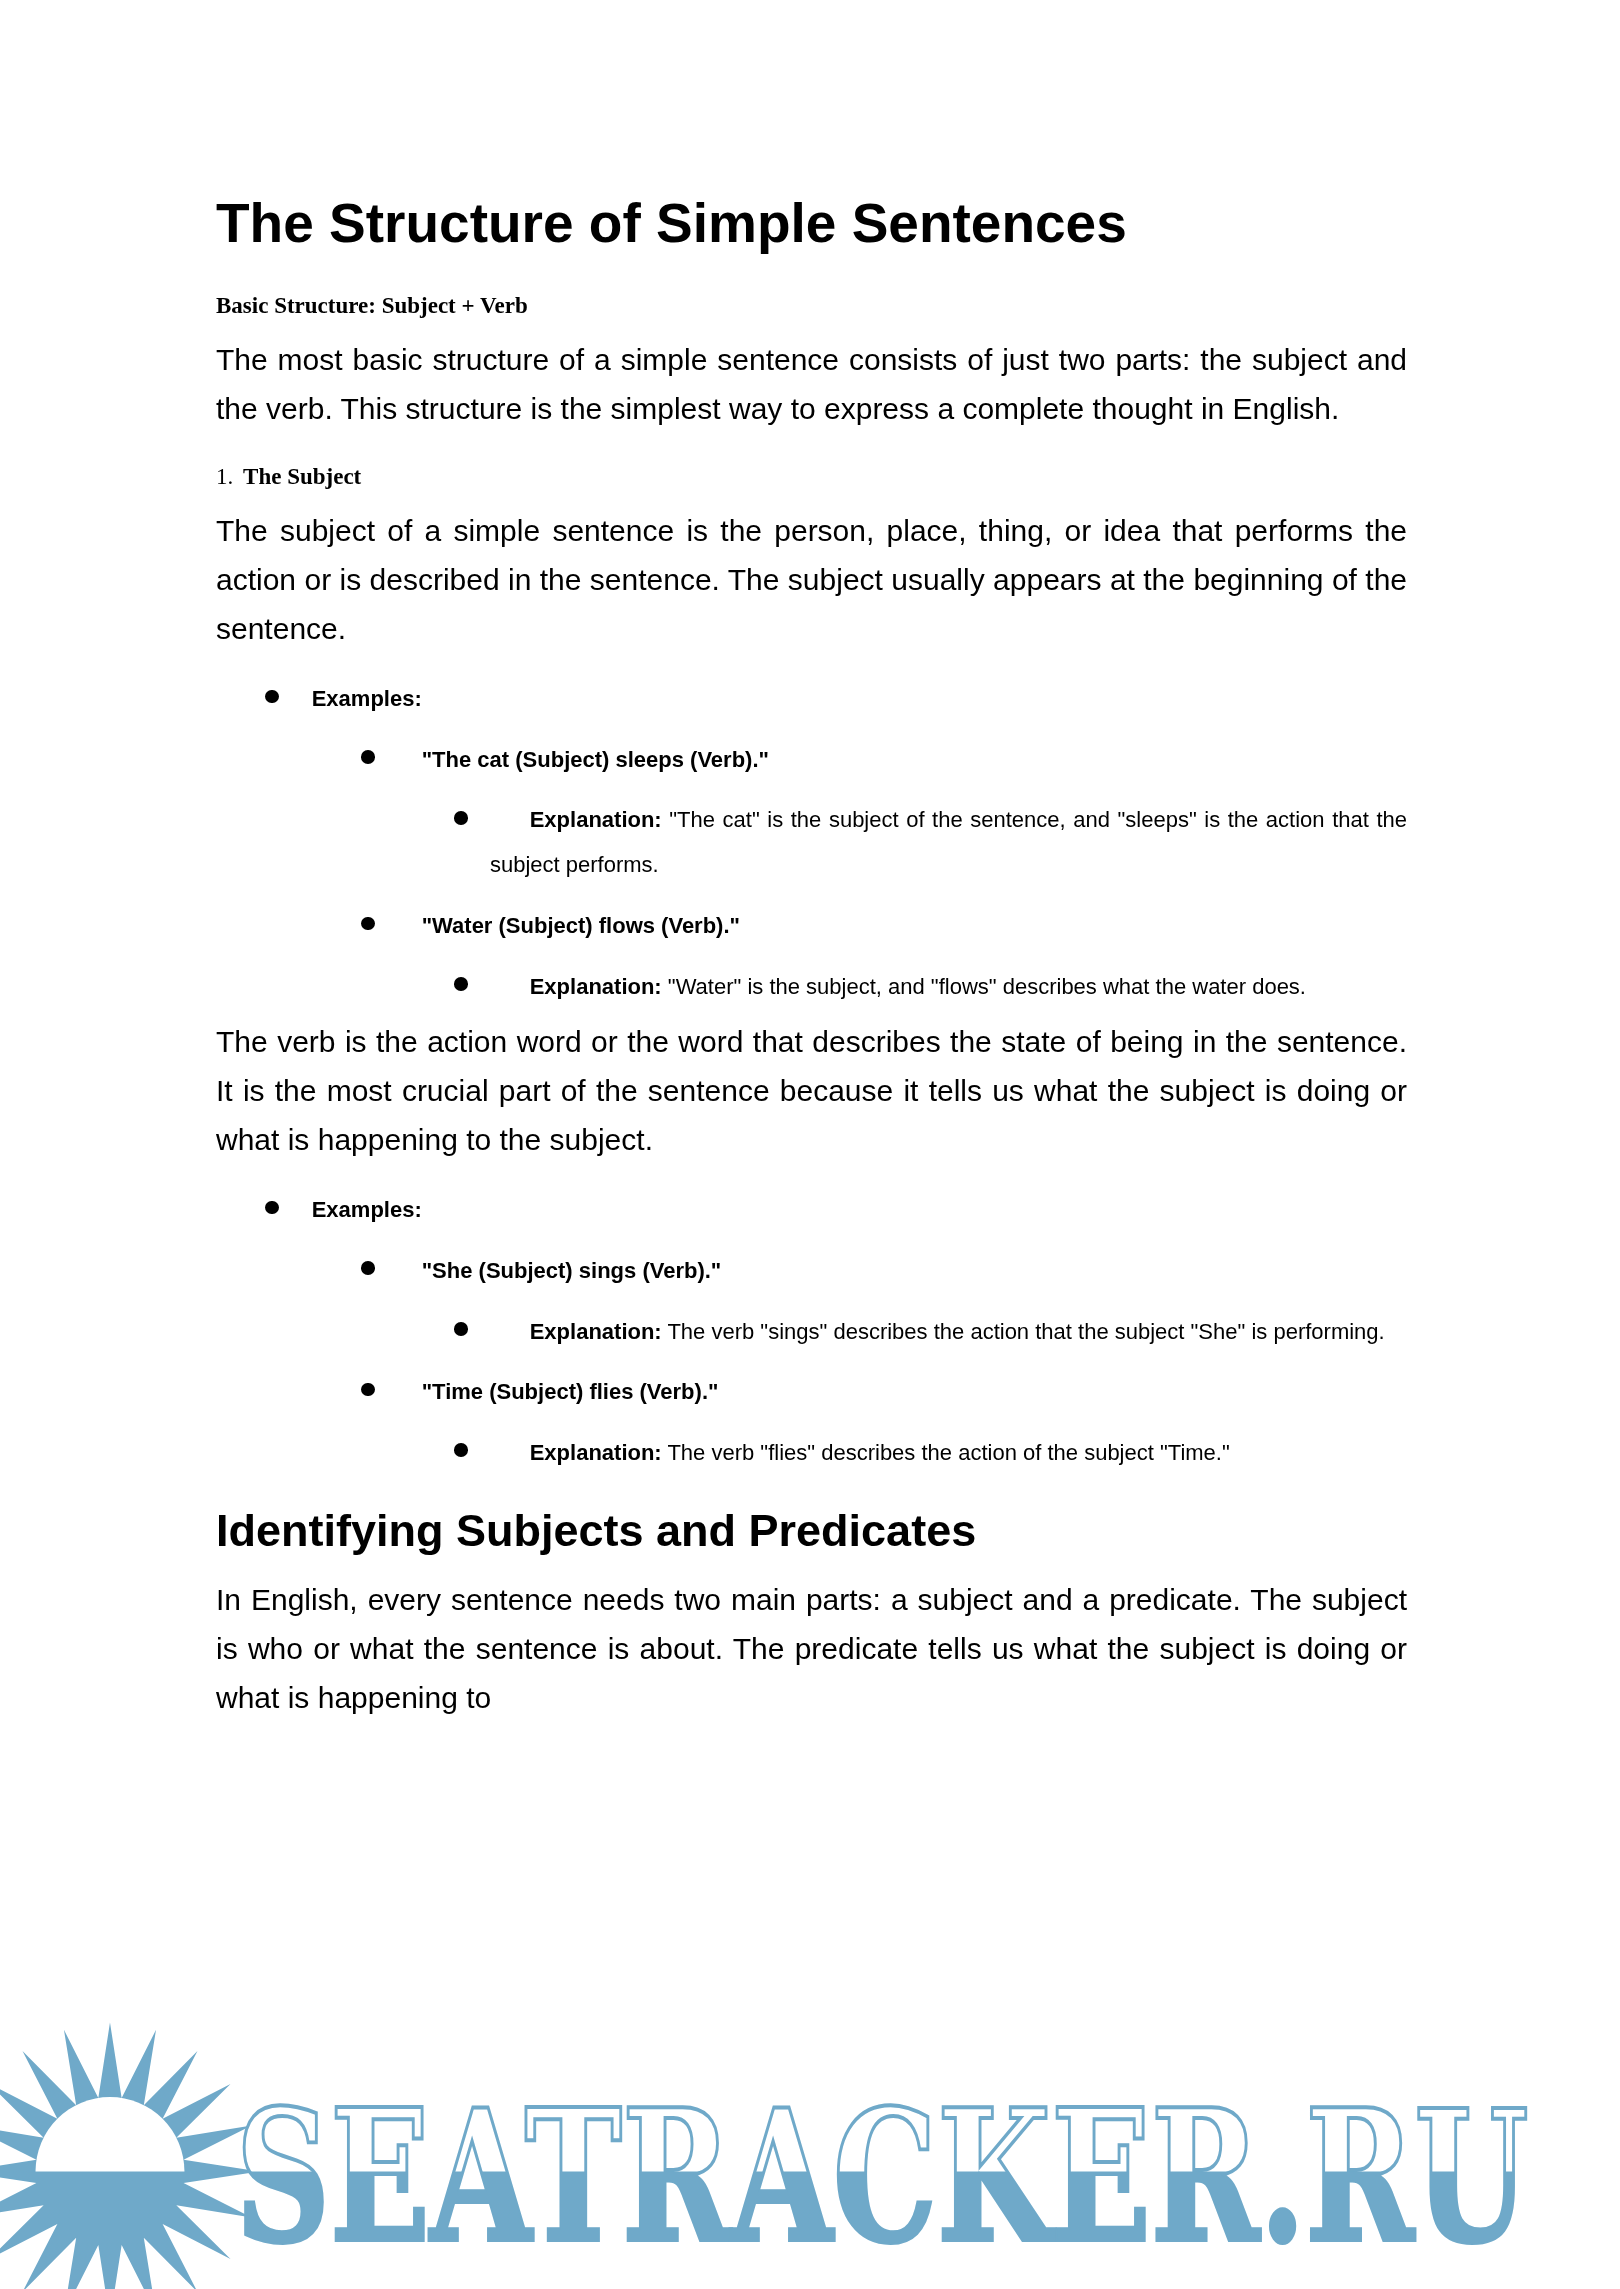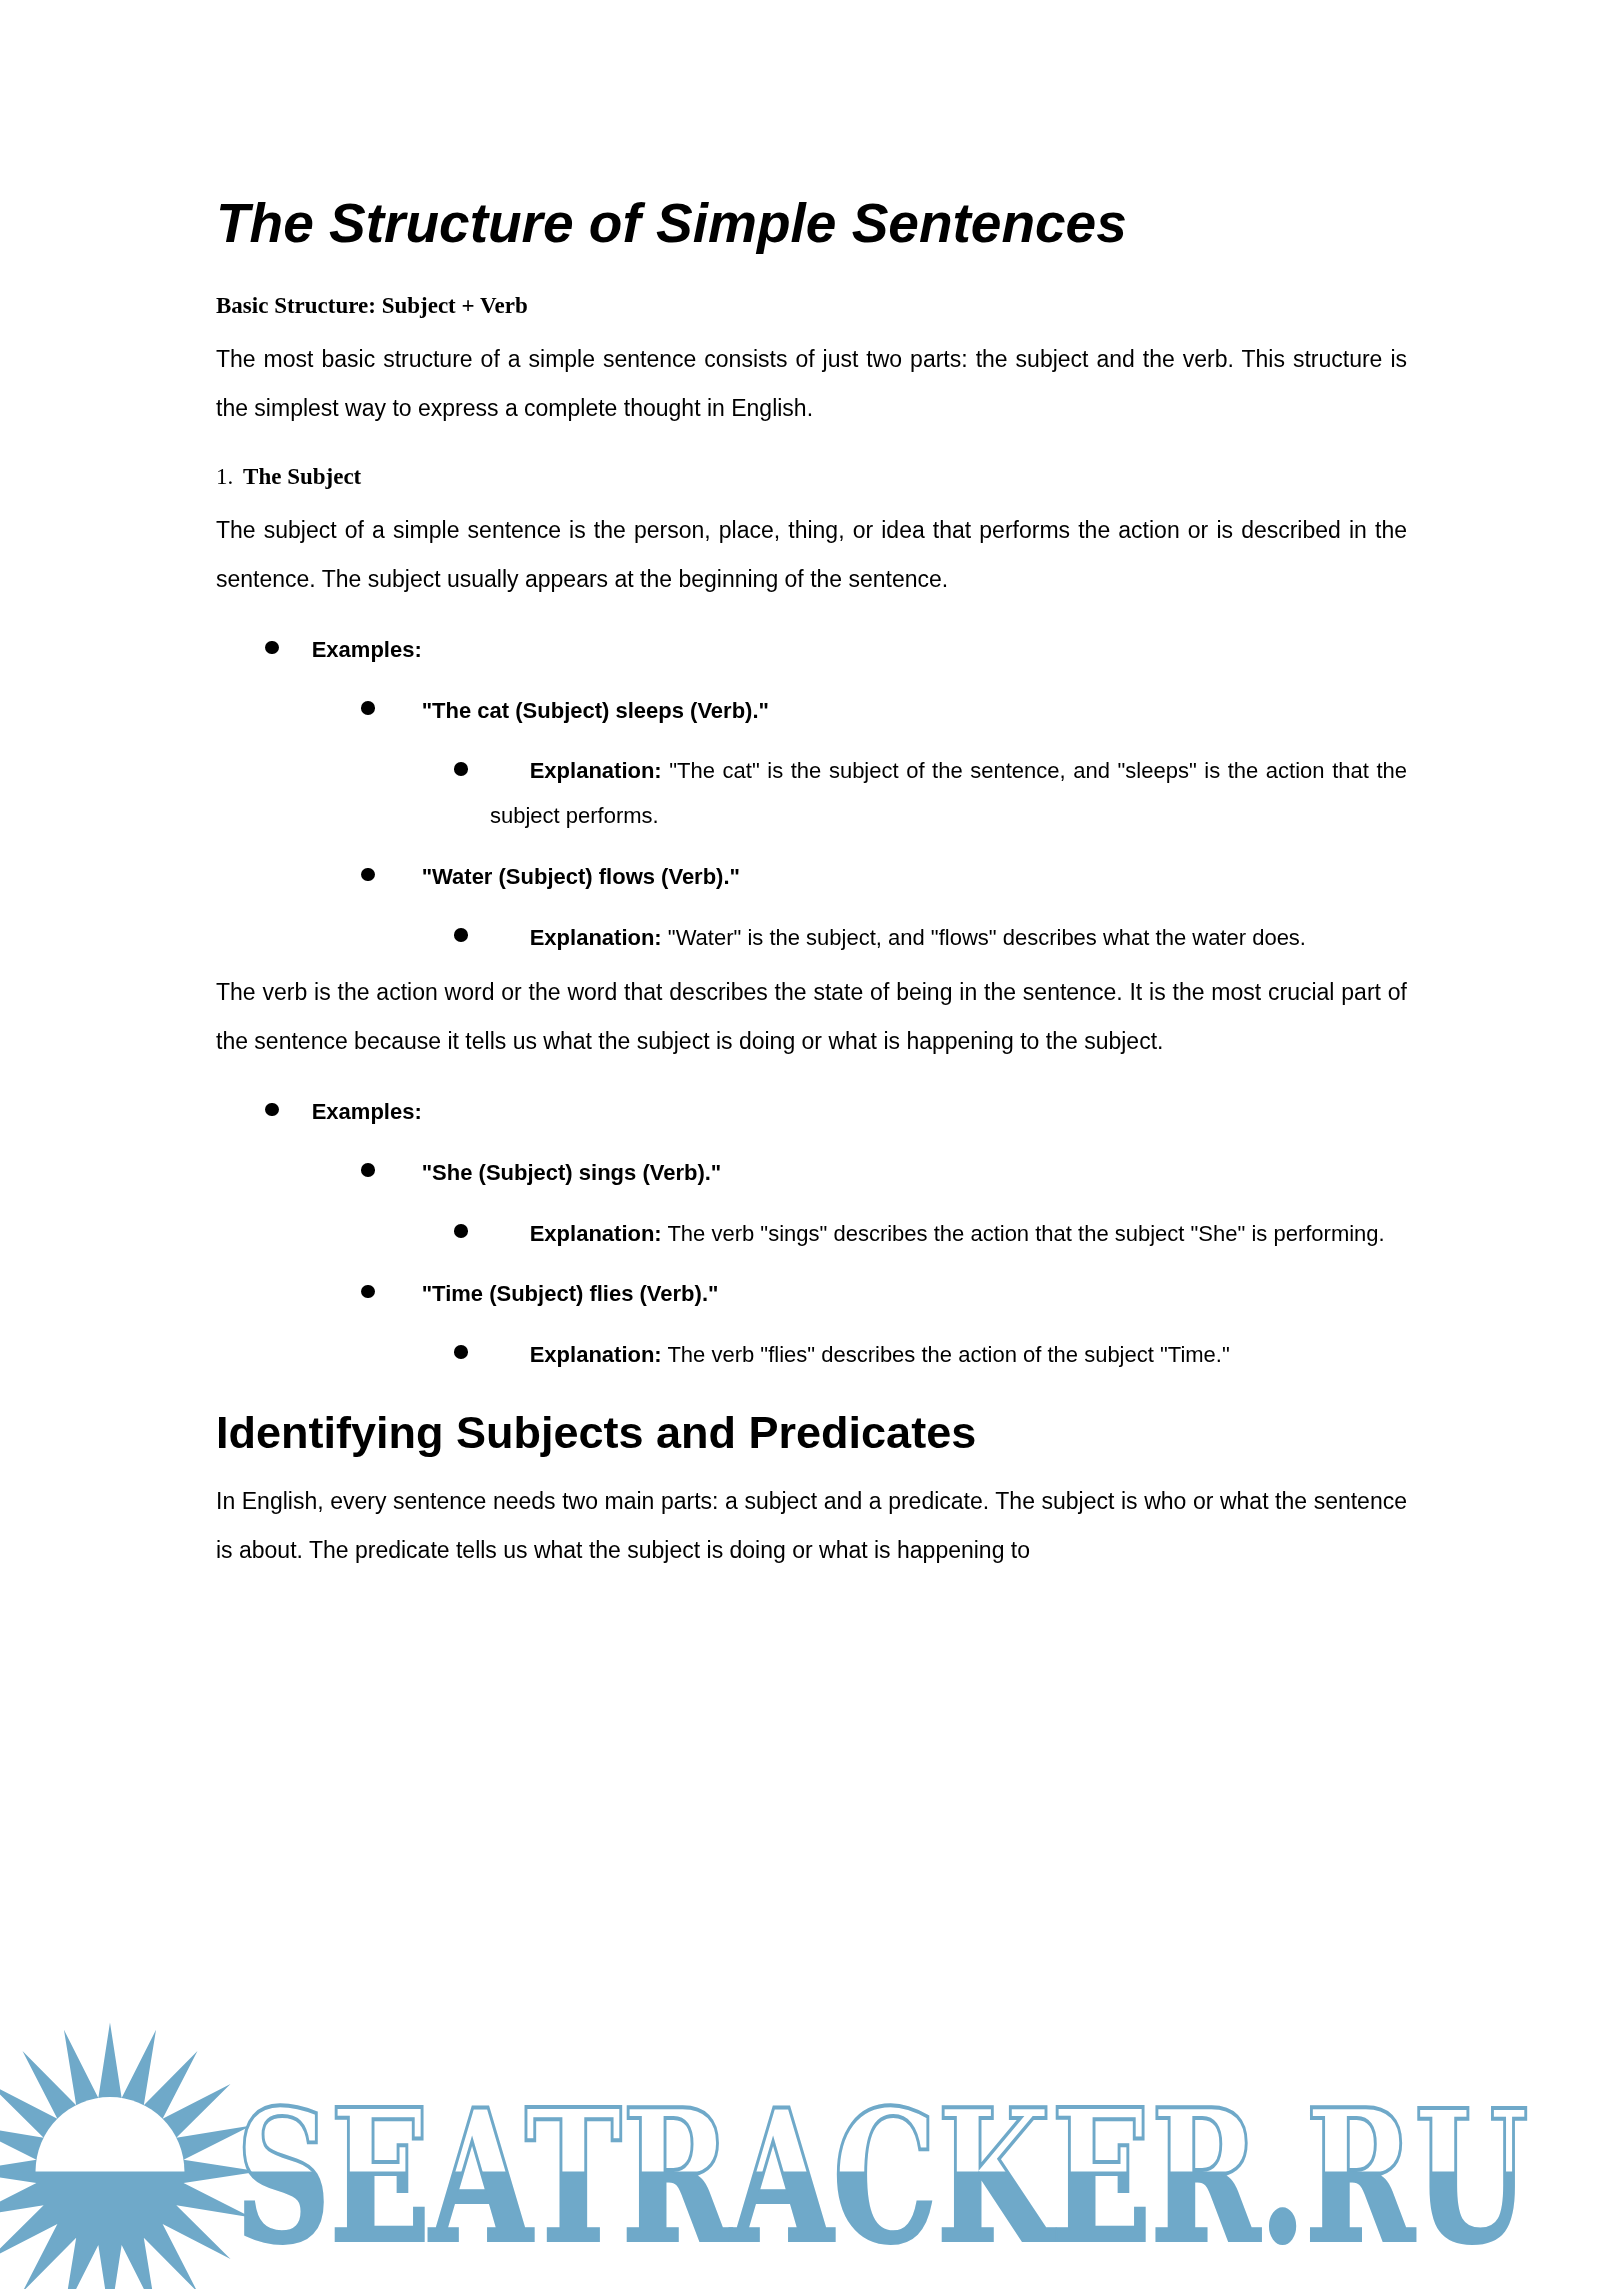--- a/index.html
+++ b/index.html
@@ -6,26 +6,26 @@
   body {
     width:1620px; height:2290px;
     position:relative; overflow:hidden;
     background:#ffffff; color:#000000;
     font-family:"Liberation Sans", sans-serif;
   }
   .content { position:absolute; left:216px; top:0; width:1191px; }
   .title {
     margin:192px 0 0 0;
     font-size:55px; line-height:63px;
-    font-weight:bold; font-style:italic;
+    font-weight:bold; 
   }
   .h2 { margin:29px 0 0 0; font-size:23px; line-height:43px; font-weight:bold;font-family:Liberation Serif, serif; }
   .h2-spaced { margin-top:22px; }
   .h2 .num { font-weight:400; margin-right:9.8px; }
-  .para { margin:7.8px 0 0 0; font-size:23px; line-height:49px; text-align:justify; }
+  .para { margin:7.8px 0 0 0; font-size:30px; line-height:49px; text-align:justify; }
   .li { font-size:22px; line-height:45px; margin:15.7px 0 0 0; }
   .li1 { margin-top:23.5px; margin-left:49px; font-weight:bold; }
   .li2 { margin-left:145px; font-weight:bold; }
   .li3 { padding-left:274px; text-indent:-36px; text-align:justify; }
   .li3 .lab { font-weight:bold; }
   .dot { display:inline-block; width:13.7px; height:13.7px; border-radius:50%; background:#000; vertical-align:2.9px; }
   .sp1 { display:inline-block; width:33px; }
   .sp2 { display:inline-block; width:47px; }
   .sp3 { display:inline-block; width:62px; }
   .h1c { margin:27.4px 0 0 0; font-size:45px; line-height:57px; font-weight:bold; text-align:left; }

